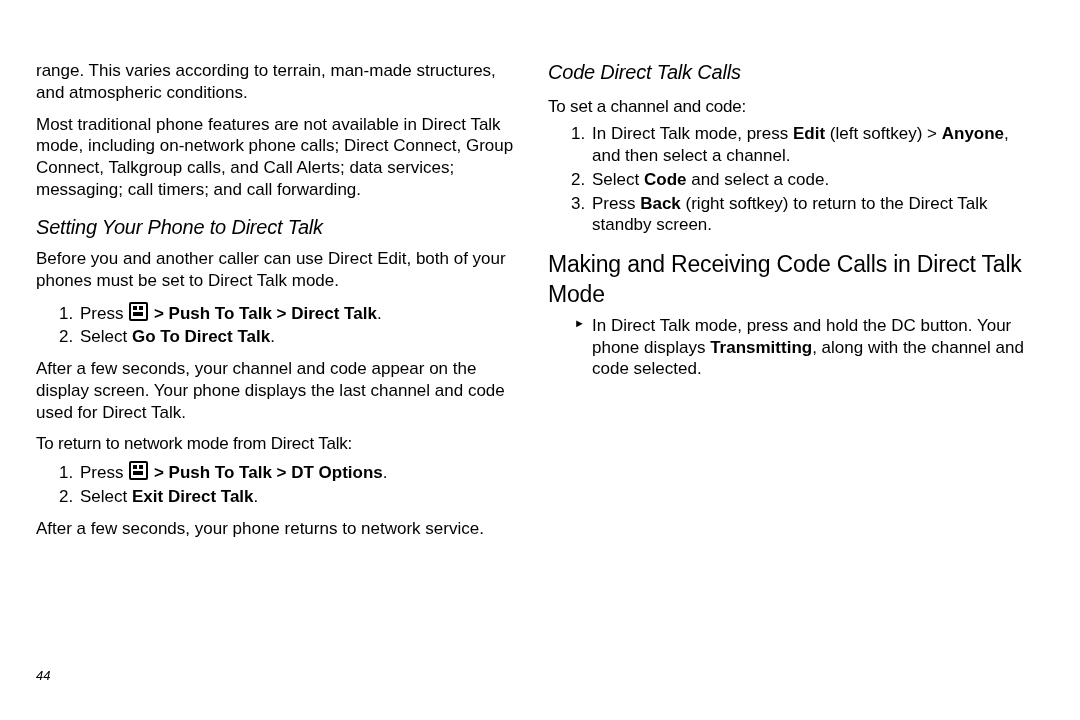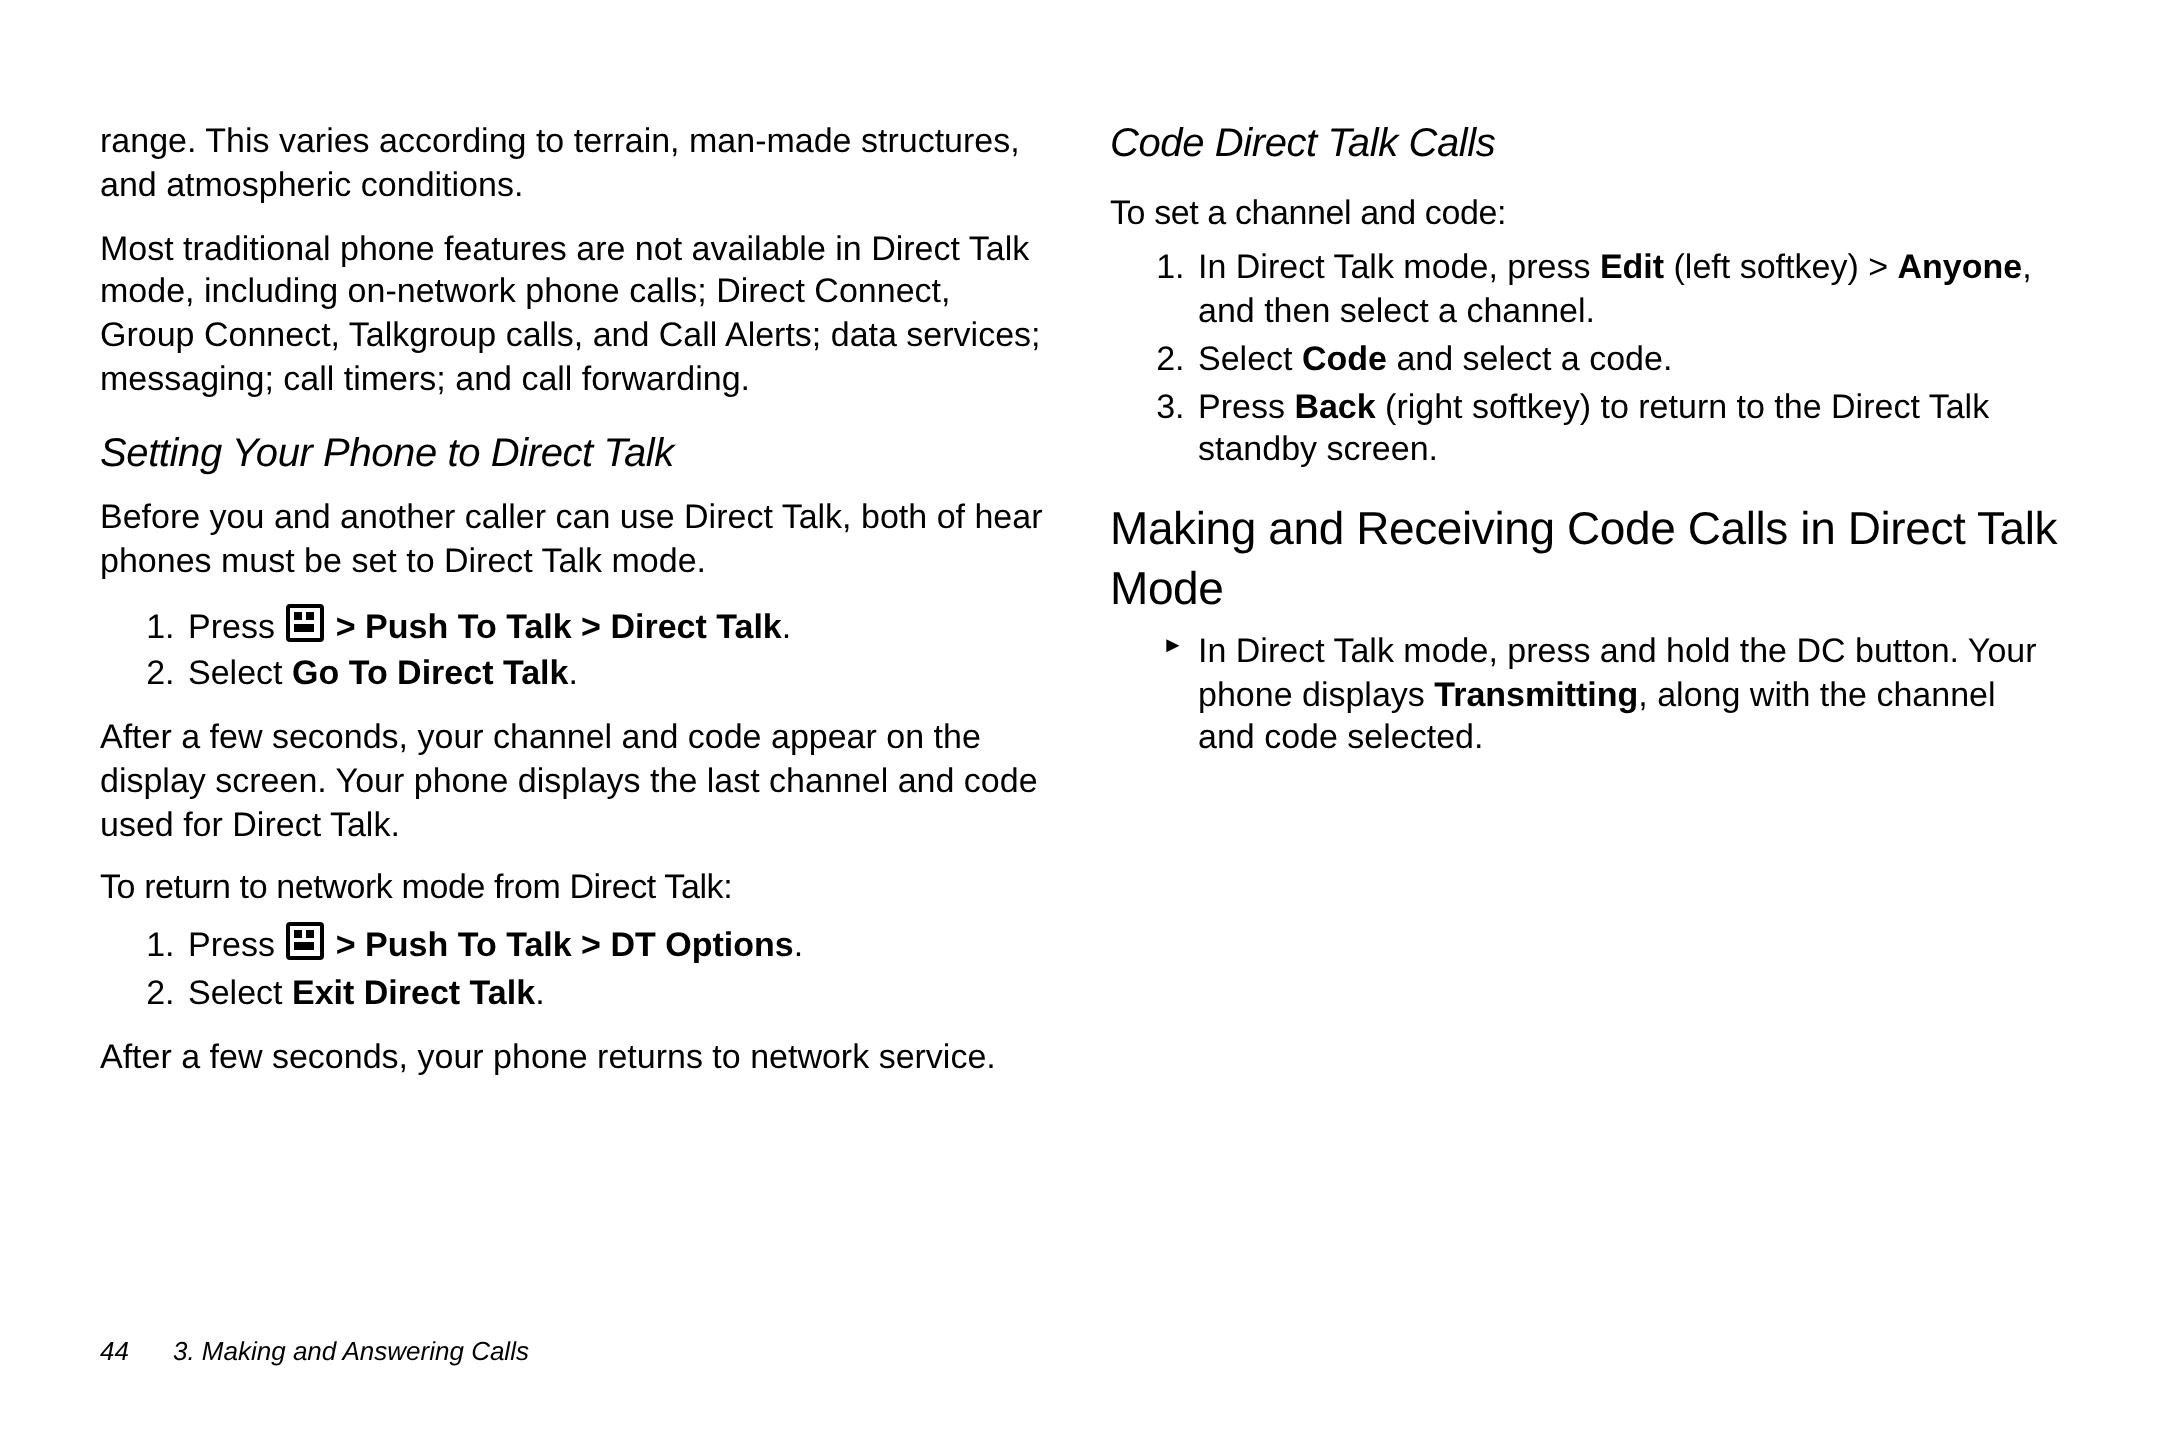--- a/index.html
+++ b/index.html
@@ -10,21 +10,21 @@
     background: #fff;
     font-family: Arial, Helvetica, sans-serif;
     color: #000;
     font-size: 17px;
     line-height: 1.28;
   }
   .page {
     box-sizing: border-box;
     width: 1080px;
     height: 720px;
-    padding: 60px 50px 35px 50px;
+    padding: 60px 50px 35px 36px;
     display: flex;
     flex-direction: column;
   }
   .cols {
     flex: 1;
     display: flex;
     gap: 30px;
   }
   .col {
     flex: 1;
@@ -108,21 +108,21 @@
 
 <div class="page">
   <div class="cols">
 
     <div class="col">
       <p>range. This varies according to terrain, man-made structures, and atmospheric conditions.</p>
       <p>Most traditional phone features are not available in Direct Talk mode, including on-network phone calls; Direct Connect, Group Connect, Talkgroup calls, and Call Alerts; data services; messaging; call timers; and call forwarding.</p>
 
       <h2>Setting Your Phone to Direct Talk</h2>
 
-      <p>Before you and another caller can use Direct Talk, both of hear phones must be set to Direct Talk mode.</p>
+      <p>Before you and another caller can use Direct Edit, both of your phones must be set to Direct Talk mode.</p>
 
       <ol>
         <li>
           <span>Press </span><span class="icon-box"></span><span class="b"> &gt; Push To Talk &gt; Direct Talk</span><span>.</span>
         </li>
         <li>
           <span>Select </span><span class="b">Go To Direct Talk</span><span>.</span>
         </li>
       </ol>
 
@@ -166,15 +166,14 @@
         <li>
           <span>In Direct Talk mode, press and hold the DC button. Your phone displays </span><span class="b">Transmitting</span><span>, along with the channel and code selected.</span>
         </li>
       </ul>
 
     </div>
   </div>
 
   <div class="footer">
     <span class="pn">44</span>
-    <span>3. Making and Answering Calls</span>
   </div>
 </div>
 
 </body></html>

